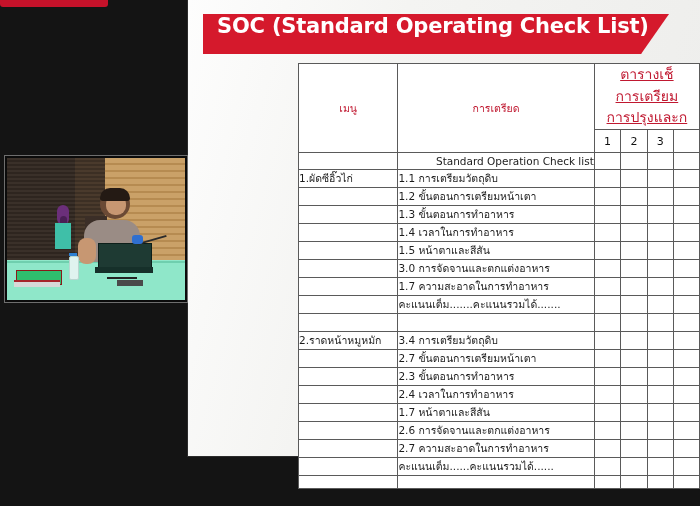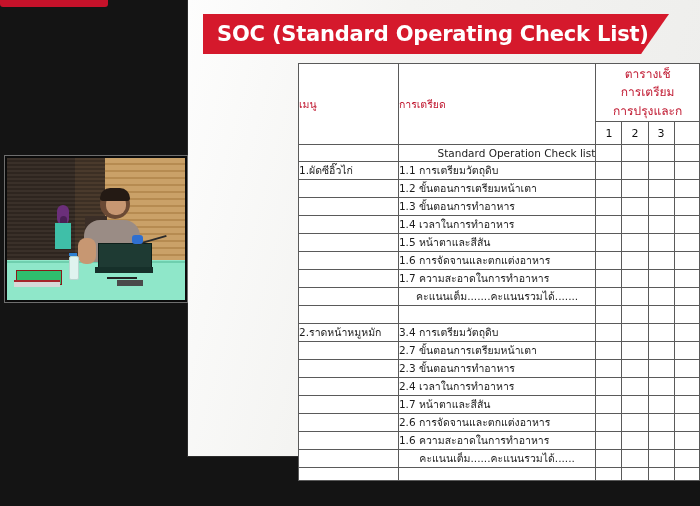--- a/index.html
+++ b/index.html
@@ -53,21 +53,21 @@
   
   .title-banner {
     position: absolute;
     left: 15px;
     top: 14px;
     height: 40px;
     width: 466px;
     background: #d5192c;
     clip-path: polygon(0 0, 100% 0, 94% 100%, 0 100%);
     display: flex;
-    align-items: center;
+    align-items: flex-start;
     box-shadow: 1px 1px 2px rgba(0,0,0,0.25);
   }
   .title-text {
     color: #ffffff;
     font-size: 21px;
     font-weight: bold;
     letter-spacing: -0.2px;
     padding-left: 14px;
     white-space: nowrap;
     font-family: "DejaVu Sans", "Liberation Sans", sans-serif;
@@ -94,51 +94,53 @@
   col.c-detail { width: 206px; }
   col.c-n1     { width: 28px; }
   col.c-n2     { width: 28px; }
   col.c-n3     { width: 28px; }
   col.c-n4     { width: 28px; }
 
   .hdr-red {
     color: #c01830;
     font-size: 10.5px;
     font-weight: bold;
+    text-align: center;
     height: 80px;
   }
   .hdr-span {
     color: #c01830;
-    font-size: 12px;
+    font-size: 14px;
     font-weight: bold;
     text-align: center;
     line-height: 1.55;
     padding: 3px 2px 2px 2px;
     white-space: nowrap;
     overflow: hidden;
+    text-decoration: underline;
   }
   .hdr-span div { text-align: center; }
   .num-cell {
     text-align: center;
     font-size: 11px;
     color: #111;
     height: 22px;
   }
 
   .row-cell {
     height: 16.4px;
     font-size: 10.5px;
     color: #1c1c1c;
     padding: 0 3px;
     white-space: nowrap;
     overflow: hidden;
   }
   .cell-center { text-align: right; }
   .cell-left   { text-align: left; margin-top: 16px; }
-  .cell-bold   { font-weight: bold; text-align: center; }
+  .cell-bold   { font-weight: bold; }
   .cell-empty  { }
   .row-short   { height: 12px; }
 
   
   .webcam {
     position: absolute;
     left: 4px;
     top: 155px;
     width: 184px;
     height: 148px;
@@ -257,21 +259,21 @@
         <tr>
           <td class="row-cell cell-empty"></td>
           <td class="row-cell cell-left">1.5 หน้าตาและสีสัน</td>
           <td class="row-cell"></td>
           <td class="row-cell"></td>
           <td class="row-cell"></td>
           <td class="row-cell"></td>
         </tr>
         <tr>
           <td class="row-cell cell-empty"></td>
-          <td class="row-cell cell-left">1.6 การจัดจานและตกแต่งอาหาร</td>
+          <td class="row-cell cell-left">3.0 การจัดจานและตกแต่งอาหาร</td>
           <td class="row-cell"></td>
           <td class="row-cell"></td>
           <td class="row-cell"></td>
           <td class="row-cell"></td>
         </tr>
         <tr>
           <td class="row-cell cell-empty"></td>
           <td class="row-cell cell-left">1.7 ความสะอาดในการทำอาหาร</td>
           <td class="row-cell"></td>
           <td class="row-cell"></td>
@@ -338,21 +340,21 @@
         <tr>
           <td class="row-cell cell-empty"></td>
           <td class="row-cell cell-left">2.6 การจัดจานและตกแต่งอาหาร</td>
           <td class="row-cell"></td>
           <td class="row-cell"></td>
           <td class="row-cell"></td>
           <td class="row-cell"></td>
         </tr>
         <tr>
           <td class="row-cell cell-empty"></td>
-          <td class="row-cell cell-left">1.6 ความสะอาดในการทำอาหาร</td>
+          <td class="row-cell cell-left">2.7 ความสะอาดในการทำอาหาร</td>
           <td class="row-cell"></td>
           <td class="row-cell"></td>
           <td class="row-cell"></td>
           <td class="row-cell"></td>
         </tr>
         <tr>
           <td class="row-cell cell-empty"></td>
           <td class="row-cell cell-left cell-bold">คะแนนเต็ม......คะแนนรวมได้......</td>
           <td class="row-cell"></td>
           <td class="row-cell"></td>

